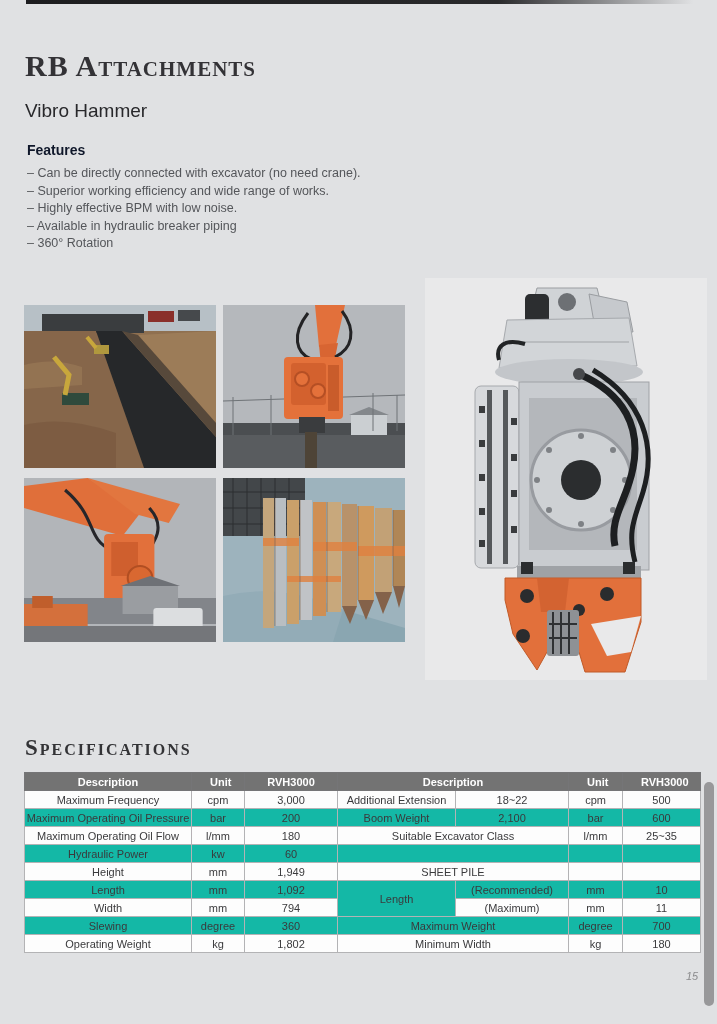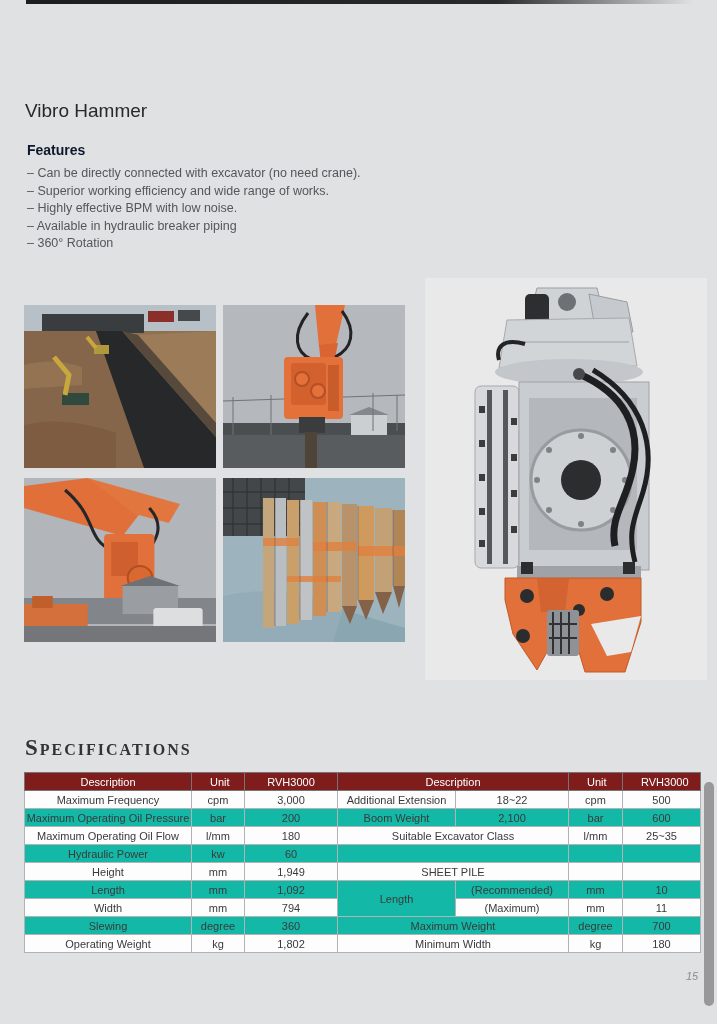--- a/index.html
+++ b/index.html
@@ -20,38 +20,39 @@
         gap:10px 7px;}
   .photo{width:100%;height:100%;overflow:hidden;background:#9a9a9c;}
   .photo svg{display:block;width:100%;height:100%;}
   .product-panel{position:absolute;left:425px;top:278px;width:282px;height:402px;background:#e9e9ea;}
   .product-panel svg{display:block;width:100%;height:100%;}
   .spec-heading{position:absolute;left:25px;top:735px;
         font-family:"Liberation Serif",serif;font-variant:small-caps;font-weight:bold;
         font-size:23px;letter-spacing:2px;color:#333336;}
   table.specs{position:absolute;left:24px;top:772px;width:676px;
         border-collapse:collapse;table-layout:fixed;font-size:11px;color:#3a3a3c;}
-  table.specs th{background:#7f1d1d;color:#ffffff;font-weight:normal;height:17px;
+  table.specs th{background:#737373;color:#ffffff;font-weight:bold;height:17px;
         border:1px solid #757577;padding:0 18px;}
   table.specs td{height:17px;text-align:center;vertical-align:middle;
         border:1px solid #b3b3b5;background:#fdfdfd;padding:0 0;
         overflow:hidden;white-space:nowrap;}
   table.specs tr.gray td{background:#14b8a6;}
   table.specs td.wcell{background:#fdfdfd;}
   .page-num{position:absolute;left:686px;top:970px;font-size:11px;font-style:italic;color:#8b8b8d;}
   .edge-bar{position:absolute;left:704px;top:782px;width:10px;height:224px;
         border-radius:6px;background:#98989a;}
 </style>
 </head>
 <body>
 
 <div class="page">
 
   <div class="top-bar"></div>
 
+  <div class="title">RB Attachments</div>
   <div class="subtitle">Vibro Hammer</div>
 
   <div class="features">
     <div class="features-heading">Features</div>
     <div class="feature-item">– Can be directly connected with excavator (no need crane).</div>
     <div class="feature-item">– Superior working efficiency and wide range of works.</div>
     <div class="feature-item">– Highly effective BPM with low noise.</div>
     <div class="feature-item">– Available in hydraulic breaker piping</div>
     <div class="feature-item">– 360° Rotation</div>
   </div>

